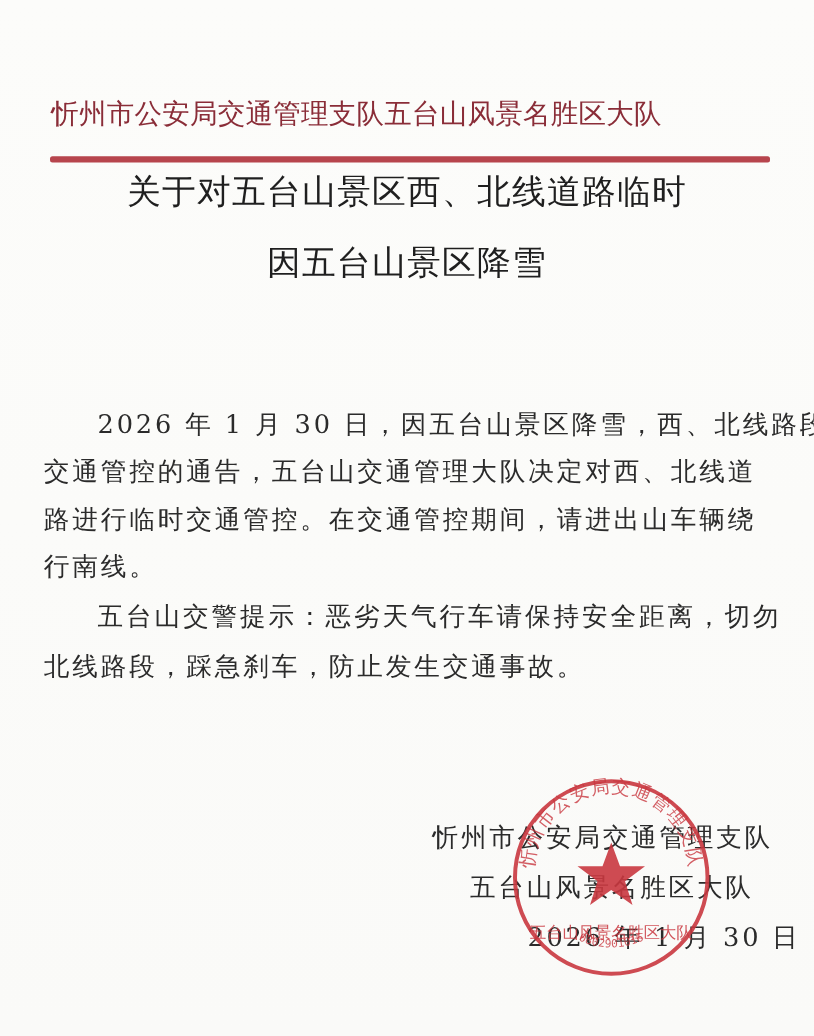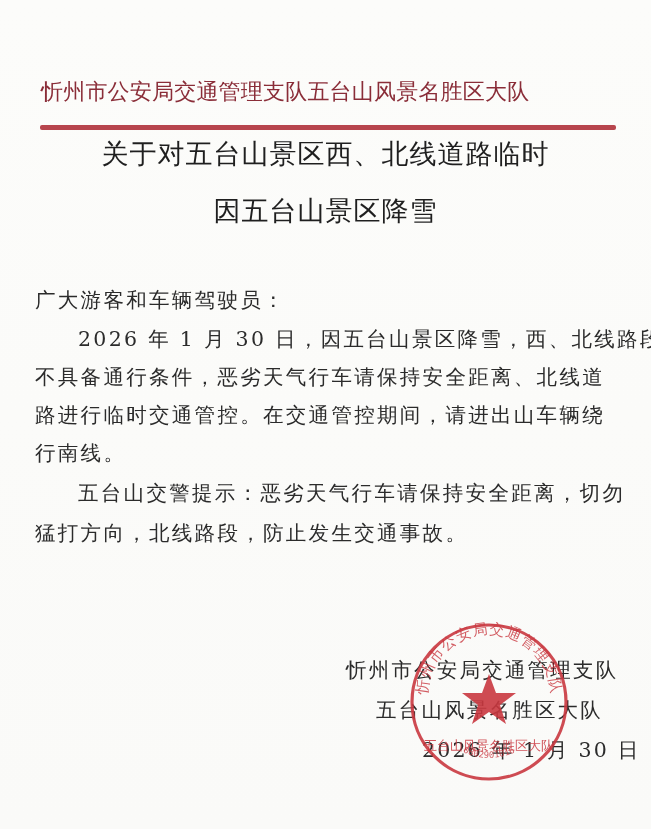--- a/index.html
+++ b/index.html
@@ -88,29 +88,28 @@
 <body>
 
 <div class="page">
 
   <div class="header-title">忻州市公安局交通管理支队五台山风景名胜区大队</div>
   <div class="header-rule"></div>
 
   <div class="doc-title l1">关于对五台山景区西、北线道路临时</div>
   <div class="doc-title l2">因五台山景区降雪</div>
 
-  <div class="body-line" style="top:286px;">广大游客和车辆驾驶员：</div>
 
   <div class="body-line indent" style="top:325px;">2026 年 1 月 30 日，因五台山景区降雪，西、北线路段</div>
-  <div class="body-line" style="top:363px;">不具备通行条件，恶劣天气行车请保持安全距离、北线道</div>
+  <div class="body-line" style="top:363px;">交通管控的通告，五台山交通管理大队决定对西、北线道</div>
   <div class="body-line" style="top:401px;text-align:right;">路进行临时交通管控。在交通管控期间，请进出山车辆绕</div>
   <div class="body-line indent" style="top:479px;">五台山交警提示：恶劣天气行车请保持安全距离，切勿</div>
 
   <div class="body-line" style="top:439px;">行南线。</div>
-  <div class="body-line" style="top:519px;">猛打方向，北线路段，防止发生交通事故。</div>
+  <div class="body-line" style="top:519px;">北线路段，踩急刹车，防止发生交通事故。</div>
 
   <div class="sig-line" style="left:346px; top:656px;">忻州市公安局交通管理支队</div>
   <div class="sig-line" style="left:376px; top:696px;">五台山风景名胜区大队</div>
   <div class="sig-line" style="left:398px; top:736px;margin-left:24px;">2026 年 1 月 30 日</div>
 
   <svg class="stamp" viewBox="0 0 160 160">
     <defs>
       <path id="outerArc" d="M 22 96 A 62 62 0 1 1 138 96"></path>
       <path id="codeArc" d="M 32 112 A 60 60 0 0 0 128 112"></path>
     </defs>

